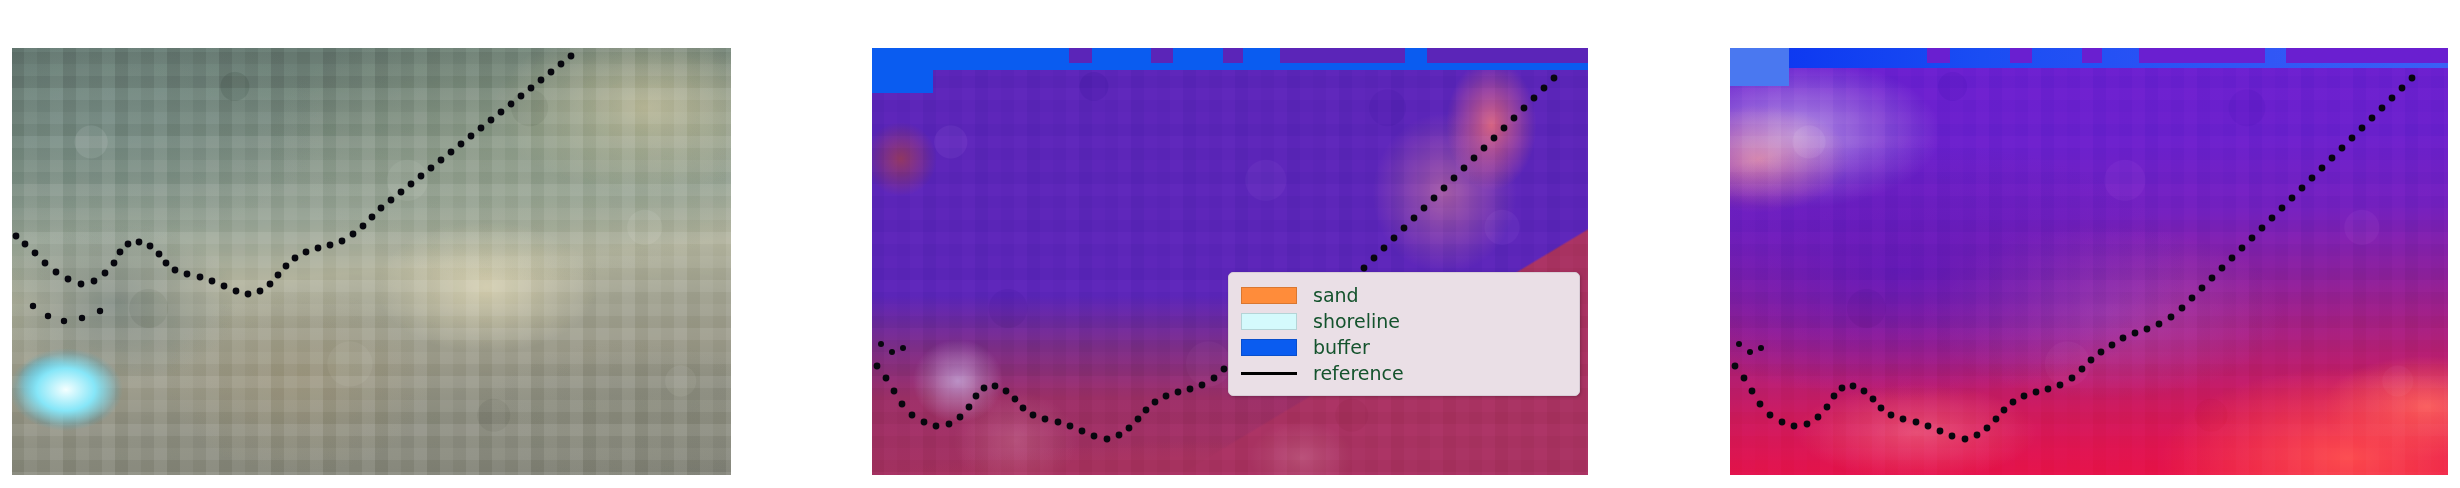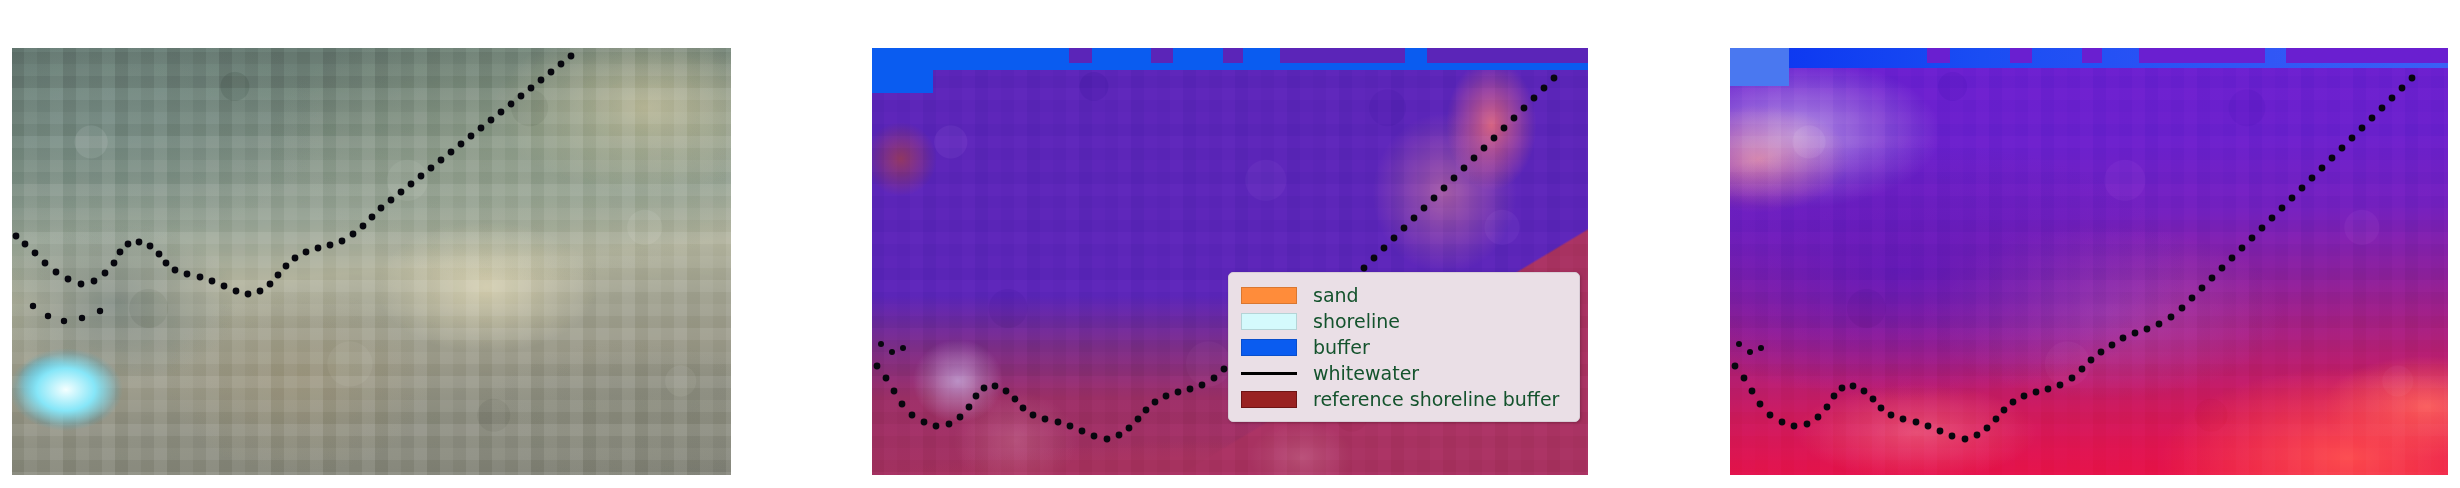--- a/index.html
+++ b/index.html
@@ -519,23 +519,19 @@
       <span class="legend-label">shoreline</span>
     </div>
 
     <div class="legend-row">
       <span class="legend-swatch" style="background:#0a5cf0;"></span>
       <span class="legend-label">buffer</span>
     </div>
 
     <div class="legend-row">
       <span class="legend-swatch line"></span>
-      <span class="legend-label">whitewater</span>
-    </div>
-
-    <div class="legend-row">
-      <span class="legend-swatch" style="background:#992222; border-color:#6d1414;"></span>
-      <span class="legend-label">reference shoreline buffer</span>
-    </div>
+      <span class="legend-label">reference</span>
+    </div>
+
 
   </div>
 
 </div>
 
 </body></html>

